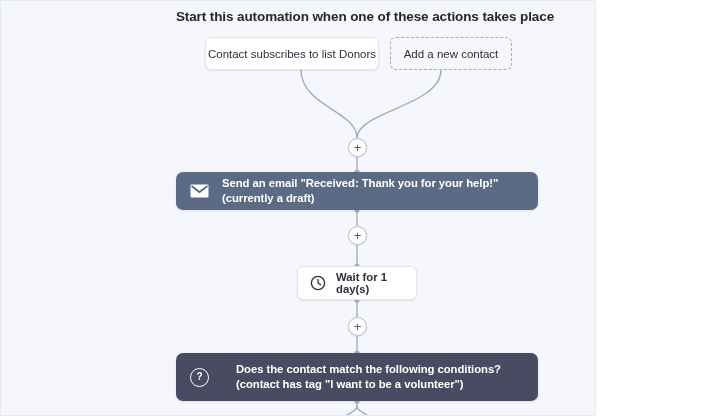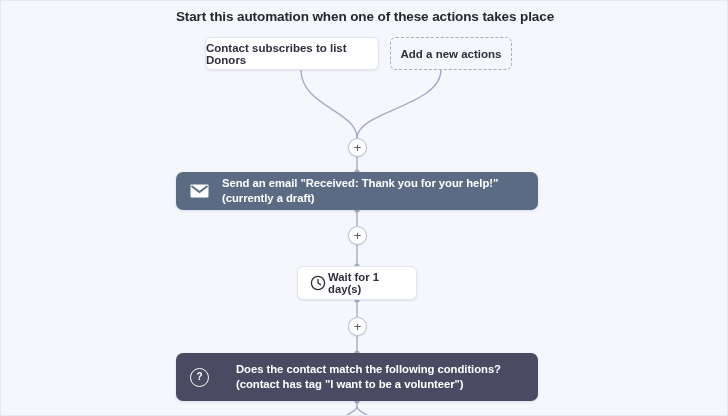--- a/index.html
+++ b/index.html
@@ -5,21 +5,21 @@
   html, body {
     margin: 0;
     padding: 0;
     background: #ffffff;
   }
   body {
     font-family: "Liberation Sans", sans-serif;
   }
   #canvas {
     position: relative;
-    width: 728px;
+    width: 596px;
     height: 416px;
     background: #f5f7fc;
     border: 1px solid #e4e9f2;
     box-sizing: border-box;
     overflow: hidden;
   }
   #wires {
     position: absolute;
     left: 0;
     top: 0;
@@ -43,21 +43,21 @@
     letter-spacing: -0.1px;
   }
   
   .trigger {
     display: flex;
     align-items: center;
     justify-content: center;
     height: 33px;
     border-radius: 6px;
     font-size: 11.5px;
-    font-weight: bold;
+    font-weight: normal;
     color: #2d2f3b;
     background: #ffffff;
   }
   #trigger-existing {
     left: 204px;
     top: 36px;
     width: 174px;
     border: 1px solid #e1e5ef;
     box-shadow: 0 1px 2px rgba(40,50,80,0.10);
   }
@@ -111,21 +111,21 @@
     padding: 0 12px;
     border-radius: 6px;
     background: #ffffff;
     border: 1px solid #e1e5ef;
     box-shadow: 0 1px 2px rgba(40,50,80,0.10);
   }
   #step-wait .wait-label {
     font-size: 11.3px;
     font-weight: bold;
     color: #2d2f3b;
-    margin-left: 2px;
+    margin-left: 10px;
   }
   
   .icon-env svg { display: block; }
   .icon-clock svg { display: block; }
   .icon-q {
     width: 17px;
     height: 17px;
     border-radius: 50%;
     border: 1.4px solid #ffffff;
     color: #ffffff;
@@ -193,21 +193,21 @@
     </g>
   </svg>
 
   <div class="node" id="title">Start this automation when one of these actions takes place</div>
 
   <div class="node trigger" id="trigger-existing">
     <span>Contact subscribes to list Donors</span>
   </div>
 
   <div class="node trigger" id="trigger-add">
-    <span>Add a new actions</span>
+    <span>Add a new contact</span>
   </div>
 
   <div class="node plus" id="plus-1">
     <span>+</span>
   </div>
 
   <div class="node bar" id="step-email">
     <span class="icon-env">
       <svg width="19" height="14" viewBox="0 0 19 14">
         <rect x="0.5" y="0.5" width="18" height="13" rx="1" fill="#ffffff"></rect>

